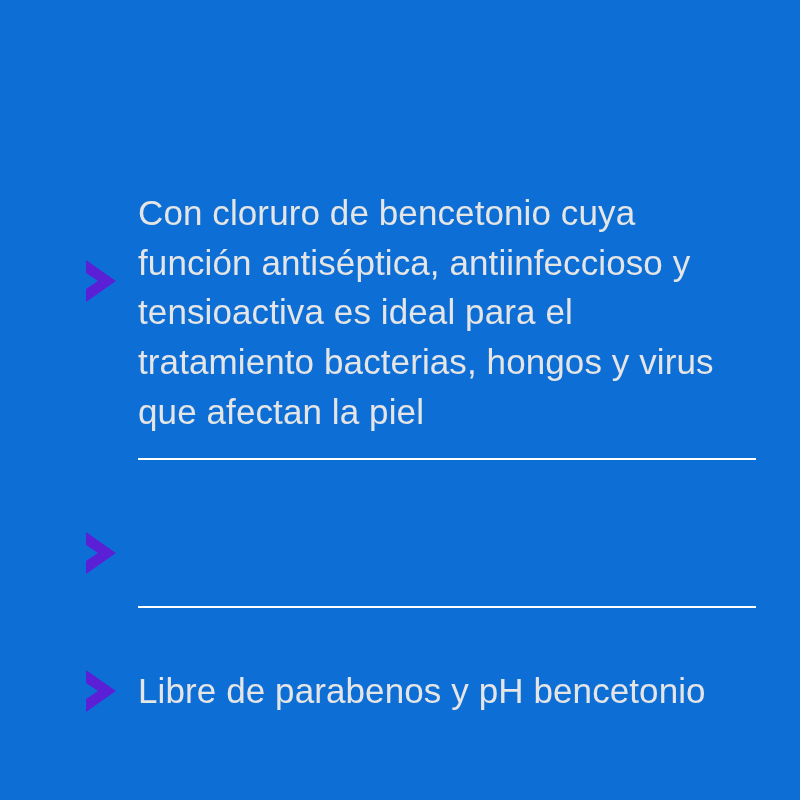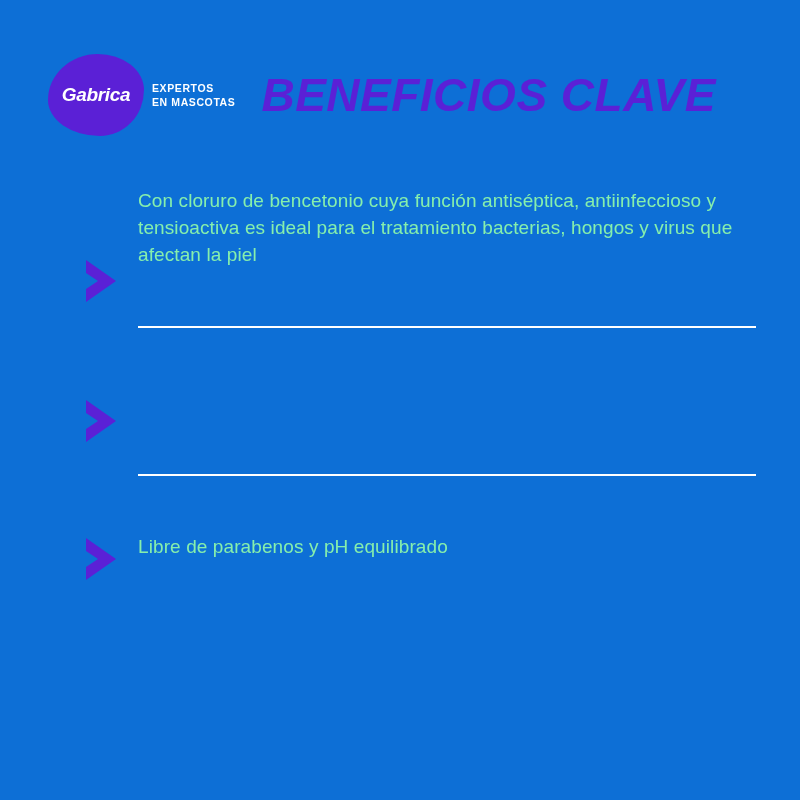--- a/index.html
+++ b/index.html
@@ -96,22 +96,22 @@
   .arrow {
     flex: 0 0 auto;
     width: 44px;
     margin-right: 14px;
     display: flex;
     align-items: center;
     justify-content: center;
   }
   .arrow svg { display: block; }
   .benefit-text {
-    color: #86efac;
-    font-size: 19px;
+    color: #e5e5e5;
+    font-size: 35px;
     line-height: 1.42;
     letter-spacing: 0.1px;
     padding-top: 2px;
   }
   .divider {
     height: 2px;
     background: #ffffff;
     margin: 22px 0 22px 58px;
     width: 618px;
   }
@@ -122,35 +122,20 @@
   .b2 .arrow { padding-top: 48px; }
   .b3 { margin-top: 56px; }
   .b3 .arrow { padding-top: 4px; }
   .d2 { margin-top: 30px; }
 </style>
 </head>
 <body>
 
 <div class="page">
 
-  <div class="header">
-
-    <div class="logo-block">
-      <div class="logo-mark">
-        <div class="logo-blob"></div>
-        <div class="logo-word">Gabrica</div>
-      </div>
-      <div class="logo-tagline">
-        <div>EXPERTOS</div>
-        <div>EN MASCOTAS</div>
-      </div>
-    </div>
-
-    <div class="header-title">BENEFICIOS CLAVE</div>
-  </div>
 
   <div class="benefits">
 
     <div class="benefit b1">
       <div class="arrow">
         <svg width="40" height="46" viewBox="0 0 40 46" aria-hidden="true">
           <path d="M4 2 L34 23 L4 44 L4 31 L16 23 L4 15 Z" fill="#5b20d6"></path>
         </svg>
       </div>
       <div class="benefit-text">Con cloruro de bencetonio cuya función antiséptica, antiinfeccioso y tensioactiva es ideal para el tratamiento  bacterias, hongos y virus que afectan la piel</div>
@@ -167,17 +152,17 @@
     </div>
 
     <div class="divider d2"></div>
 
     <div class="benefit b3">
       <div class="arrow">
         <svg width="40" height="46" viewBox="0 0 40 46" aria-hidden="true">
           <path d="M4 2 L34 23 L4 44 L4 31 L16 23 L4 15 Z" fill="#5b20d6"></path>
         </svg>
       </div>
-      <div class="benefit-text">Libre de parabenos y pH equilibrado</div>
+      <div class="benefit-text">Libre de parabenos y pH bencetonio</div>
     </div>
 
   </div>
 </div>
 
 </body></html>

